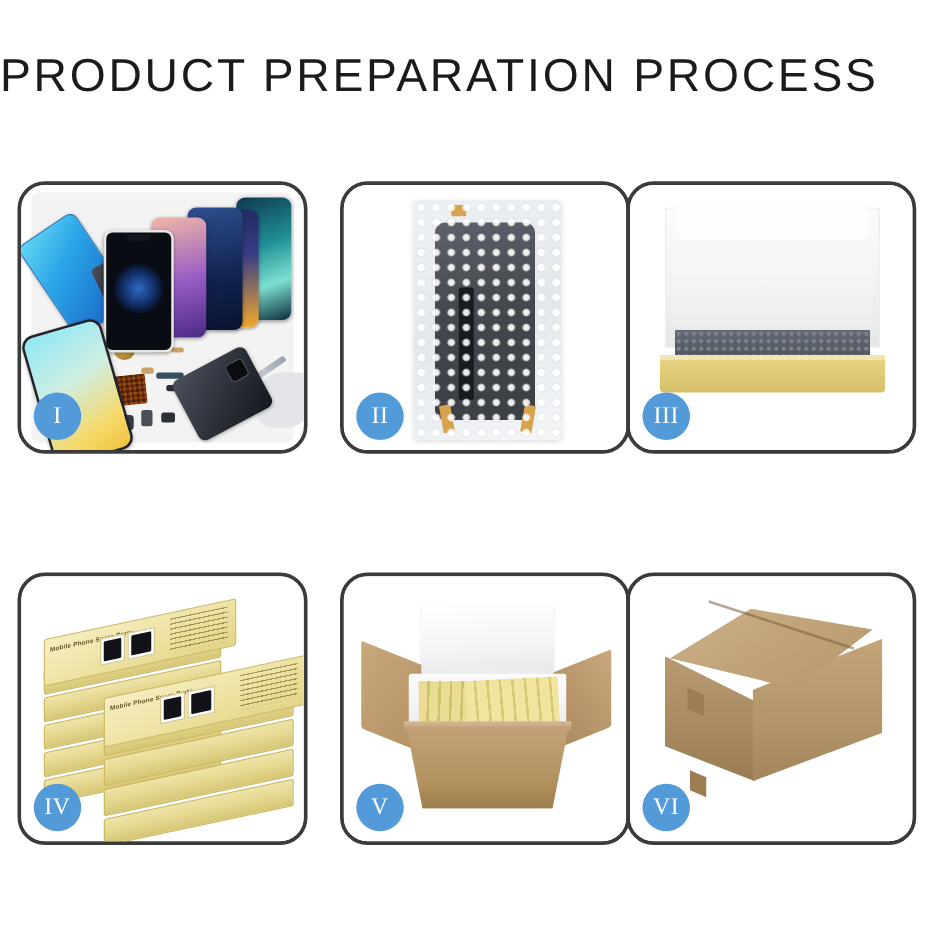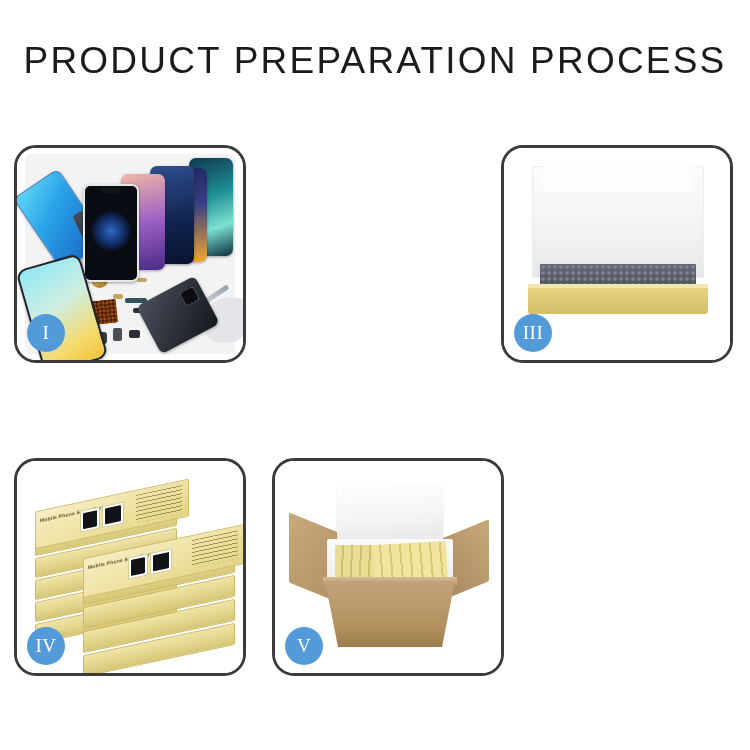--- a/index.html
+++ b/index.html
@@ -15,21 +15,20 @@
     position: relative;
   }
 
   
   .header {
     position: absolute;
     left: 0;
     top: 0;
     width: 750px;
     height: 130px;
-    text-align: center;
   }
   .page-title {
     margin: 0;
     padding-top: 40px;
     font-size: 37px;
     font-weight: 400;
     letter-spacing: 2.2px;
     color: #1b1b1b;
     font-family: "Liberation Sans", sans-serif;
     white-space: nowrap;
@@ -563,20 +562,33 @@
       <div class="part pt10"></div>
       <div class="part pt11"></div>
       <div class="part pt12"></div>
       <div class="part pt13"></div>
       <div class="tweezer"></div>
       <div class="hand"></div>
     </div>
     <div class="badge">I</div>
   </div>
 
+  <div class="panel r0 c1">
+    <div class="panel-stage">
+      <div class="bubble-pack">
+        <div class="screen"></div>
+        <div class="flex"></div>
+        <div class="tape"></div>
+        <div class="conn-l"></div>
+        <div class="conn-r"></div>
+        <div class="gloss"></div>
+      </div>
+    </div>
+    <div class="badge">II</div>
+  </div>
 
   <div class="panel r0 c2">
     <div class="panel-stage">
       <div class="box3-base"></div>
       <div class="box3-lid"></div>
       <div class="box3-foam"></div>
       <div class="box3-inner"></div>
       <div class="box3-lip"></div>
       <div class="box3-front"></div>
     </div>
@@ -630,14 +642,25 @@
       <div class="v-lid"></div>
       <div class="v-foam"></div>
       <div class="v-yellow"></div>
       <div class="v-yellow2"></div>
       <div class="v-rim"></div>
       <div class="v-body"></div>
     </div>
     <div class="badge">V</div>
   </div>
 
+  <div class="panel r1 c2">
+    <div class="panel-stage">
+      <div class="vi-left"></div>
+      <div class="vi-right"></div>
+      <div class="vi-top"></div>
+      <div class="vi-seam"></div>
+      <div class="vi-tape1"></div>
+      <div class="vi-tape2"></div>
+    </div>
+    <div class="badge">VI</div>
+  </div>
 
 </div>
 
 </body></html>

